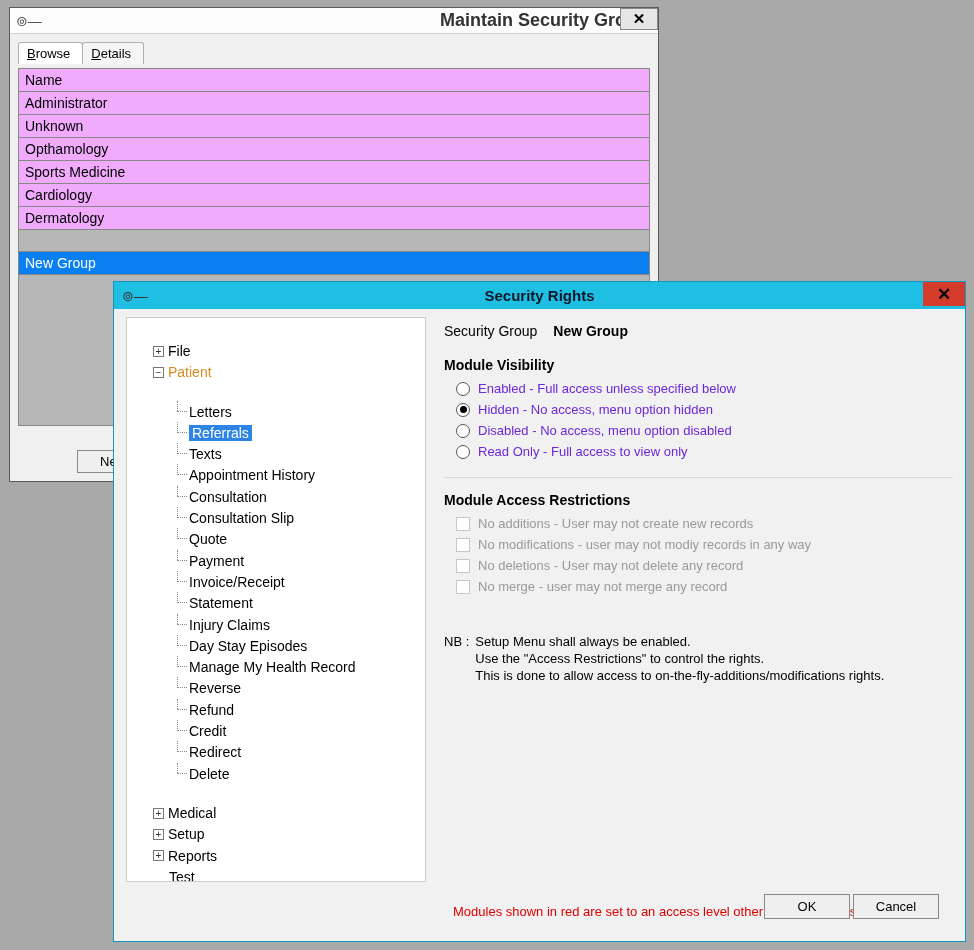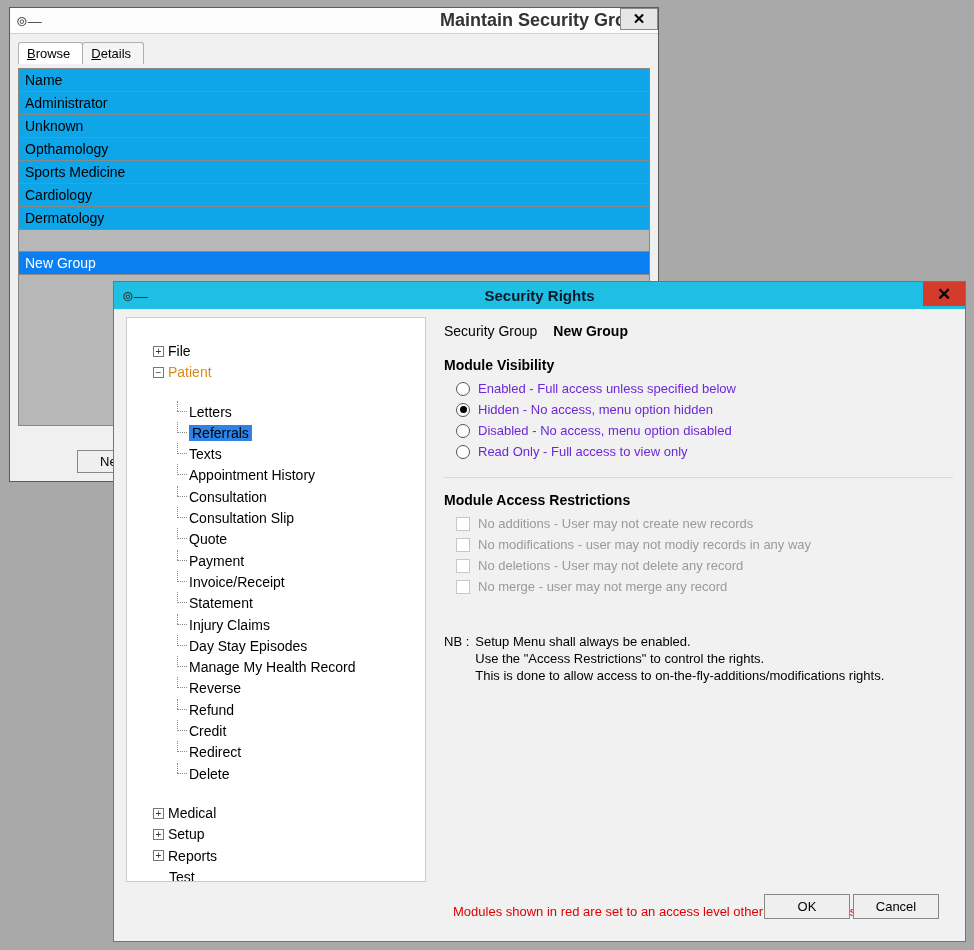--- a/index.html
+++ b/index.html
@@ -50,21 +50,21 @@
     border-radius:3px 3px 0 0;
     margin-right:-1px;
   }
   .tab.active { background:#fff; }
   .tab .ul { text-decoration: underline; }
   .grid {
     border:1px solid #888; background:#b7b7b7;
     height:358px; overflow:hidden;
   }
   .grid-header, .grid-row {
-    background:#0ea5e9; border-bottom:1px solid #888;
+    background:#f0abfc; border-bottom:1px solid #888;
     padding:3px 6px; font-size:14px;
   }
   .grid-header { font-weight:normal; }
   .grid-row {}
   .grid-gap { height:22px; background:#b7b7b7; border-bottom:1px solid #888;}
   .grid-row.selected { background:#0a7ff2; color:#fff; }
   .win1-buttons {
     position:absolute; left:20px; bottom:8px; display:flex;margin-left:47px;
   }
   .btn {
@@ -119,21 +119,21 @@
     border-top:1px dotted #888;
   }
   .tree > ul > li::before, .tree > ul > li::after { border:none; }
   .node-box {
     display:inline-block; width:11px; height:11px; border:1px solid #777;
     background:#fff; color:#333; font-size:10px; line-height:9px;
     text-align:center; margin-right:4px; vertical-align:middle;
   }
   .tree .label { vertical-align:middle; }
   .tree .orange { color:#d78b1f; }
-  .tree .sel { background:#2e84e6; color:#000000; padding:0 3px; }
+  .tree .sel { background:#2e84e6; color:#ffffff; padding:0 3px; }
   
   .right-pane { flex:1; padding-top:6px; position:relative; }
   .sg-line { font-size:14px; margin-bottom:18px; }
   .sg-line .val { font-weight:bold; margin-left:12px; }
   .section-title { font-weight:bold; font-size:14px; margin:8px 0 8px 0; }
   .radio-line, .check-line {
     display:flex; align-items:center; gap:8px;
     font-size:13px; margin:6px 0 6px 12px; color:#6d28d9;
   }
   .radio {

